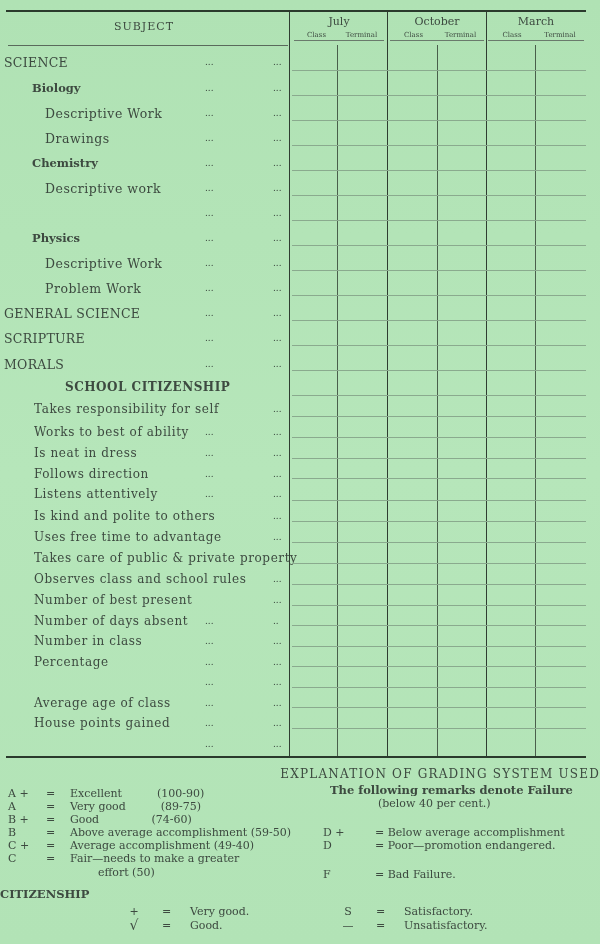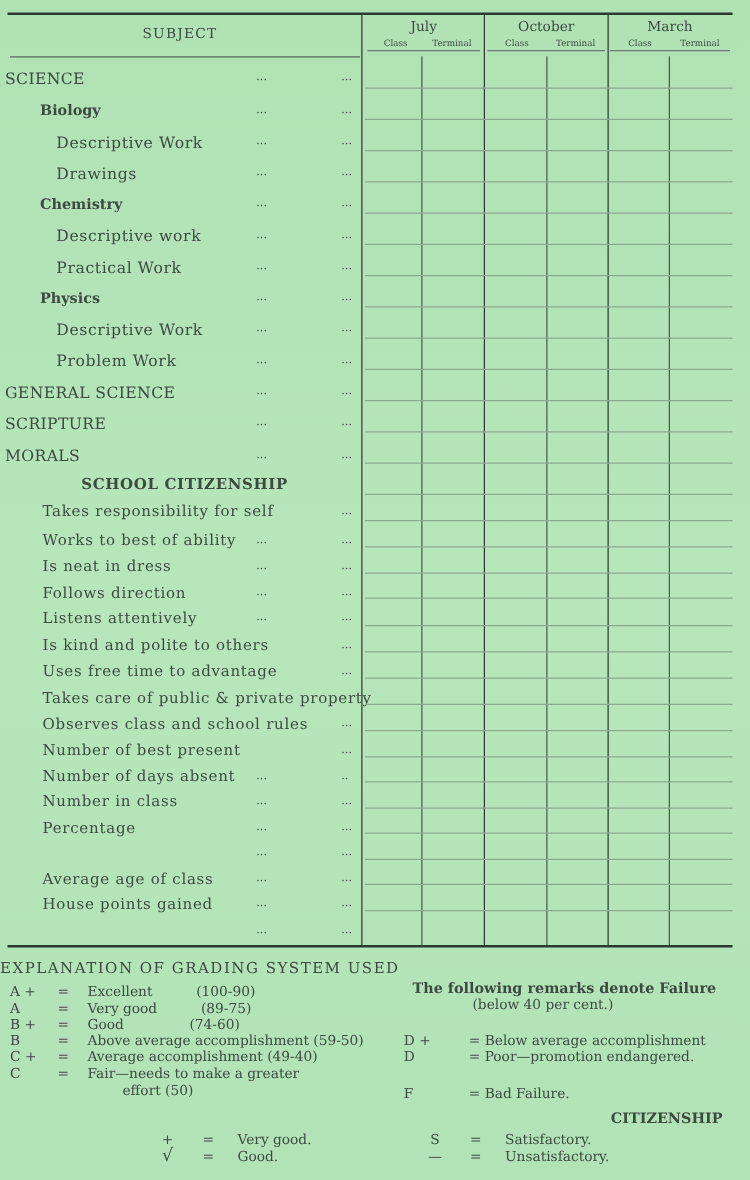--- a/index.html
+++ b/index.html
@@ -25,31 +25,31 @@
   .term-sub span { flex: 1; text-align: center; }
   .row { position: absolute; left: 0; width: 290px; height: 25px; font-size: 12.5px; line-height: 25px; }
   .row .label { position: absolute; white-space: nowrap; }
   .row .d1 { position: absolute; left: 205px; font-size: 9px; letter-spacing: 0px; }
   .row .d2 { position: absolute; left: 273px; font-size: 9px; }
   .lvl0 .label { left: 4px; letter-spacing: 0.3px; }
   .lvl1 .label { left: 32px; font-weight: bold; font-size: 11.5px; }
   .lvl2 .label { left: 45px; letter-spacing: 0.5px; }
   .cit .label { left: 34px; letter-spacing: 0.6px; font-size: 12px; }
   .section-head { position: absolute; left: 65px; top: 380px; font-size: 12px; font-weight: bold; letter-spacing: 0.5px; }
-  .legend-title { position: absolute; left: 0; width: 600px; top: 767px; text-align: left; font-size: 12px; letter-spacing: 1.2px; }
+  .legend-title { position: absolute; left: 0; width: 600px; top: 767px; text-align: right; font-size: 12px; letter-spacing: 1.2px; }
   .grade { position: absolute; font-size: 11px; line-height: 13px; white-space: nowrap; }
   .grade .sym { position: absolute; left: 0; width: 30px; }
   .grade .eq { position: absolute; left: 38px; }
   .grade .desc { position: absolute; left: 62px; text-align: center; }
   .failure-head { position: absolute; left: 330px; top: 783px; font-size: 11.5px; font-weight: bold; }
   .failure-sub { position: absolute; left: 378px; top: 797px; font-size: 11px; }
   .fgrade { position: absolute; left: 323px; font-size: 11px; line-height: 13px; white-space: nowrap; }
   .fgrade .sym { position: absolute; left: 0; }
   .fgrade .desc { position: absolute; left: 28px; margin-left: 24px; }
-  .cit-title { position: absolute; left: 0; width: 578px; top: 887px; text-align: right; font-size: 11.5px; font-weight: bold; }
+  .cit-title { position: absolute; left: 0; width: 578px; top: 887px; text-align: left; font-size: 11.5px; font-weight: bold; }
   .cgrade { position: absolute; font-size: 11px; white-space: nowrap; line-height: 13px; }
   .cgrade .sym { position: absolute; left: 0; width: 16px; text-align: center; }
   .cgrade .eq { position: absolute; left: 36px; }
   .cgrade .desc { position: absolute; left: 64px; }
 </style>
 </head>
 <body>
 
 <div class="page">
 
@@ -112,21 +112,20 @@
         <span class="label">Chemistry</span>
         <span class="d1">...</span>
         <span class="d2">...</span>
       </div>
     <div class="row lvl2" style="top:176px">
         <span class="label">Descriptive work</span>
         <span class="d1">...</span>
         <span class="d2">...</span>
       </div>
     <div class="row lvl2" style="top:201px">
-        <span class="label">Practical Work</span>
         <span class="d1">...</span>
         <span class="d2">...</span>
       </div>
     <div class="row lvl1" style="top:226px">
         <span class="label">Physics</span>
         <span class="d1">...</span>
         <span class="d2">...</span>
       </div>
     <div class="row lvl2" style="top:251px">
         <span class="label">Descriptive Work</span>

